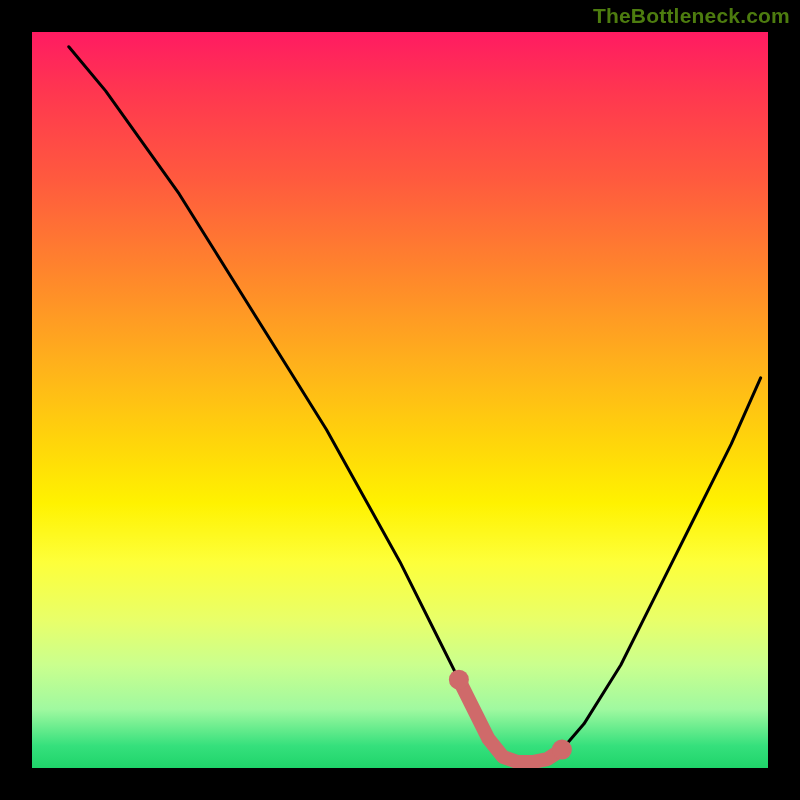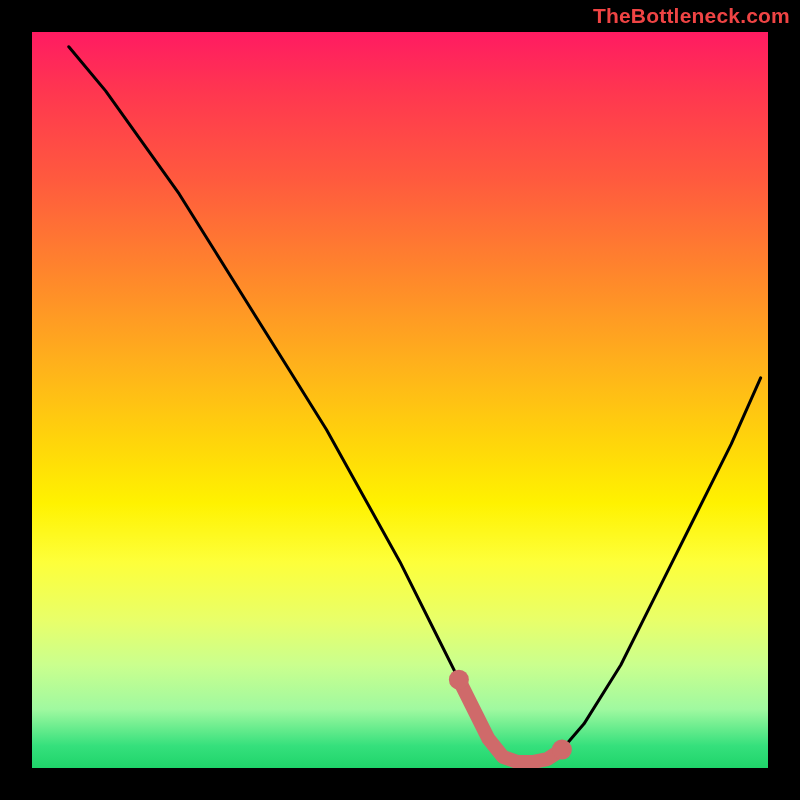--- a/index.html
+++ b/index.html
@@ -46,21 +46,21 @@
   .plot-svg {
     position: absolute;
     inset: 0;
     width: 100%;
     height: 100%;
   }
   .watermark {
     position: absolute;
     top: 4px;
     right: 10px;
-    color: #ef4444;
+    color: #4d7c0f;
     font-weight: 700;
     font-size: 21px;
     letter-spacing: 0.2px;
     user-select: none;
   }
 </style>
 </head>
 <body>
 
 <div class="frame">

